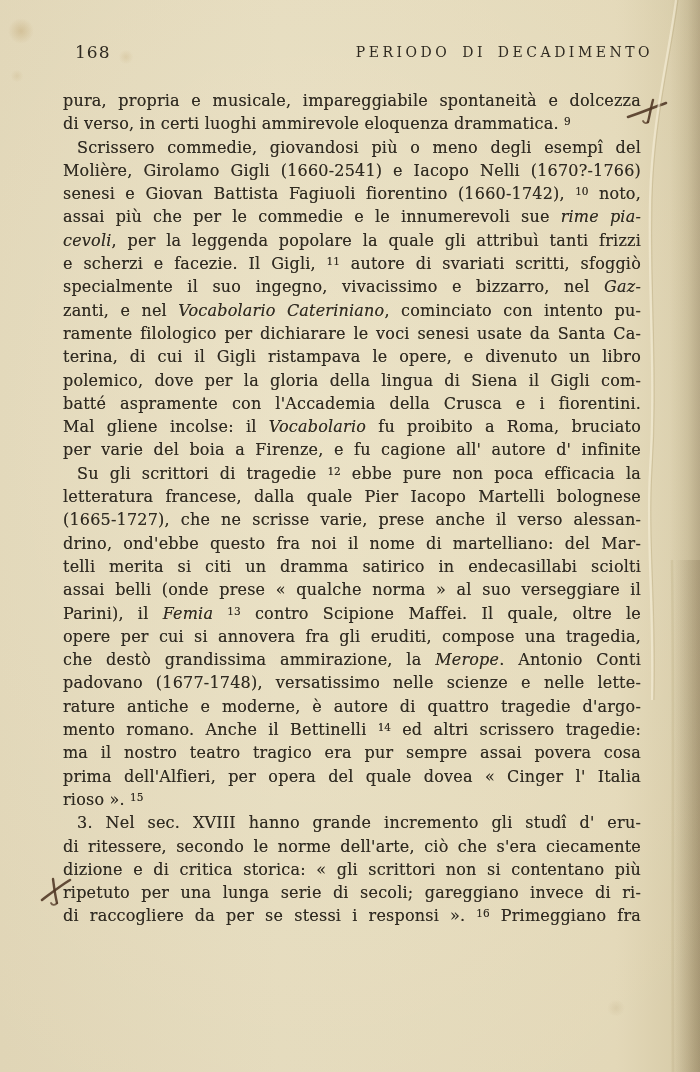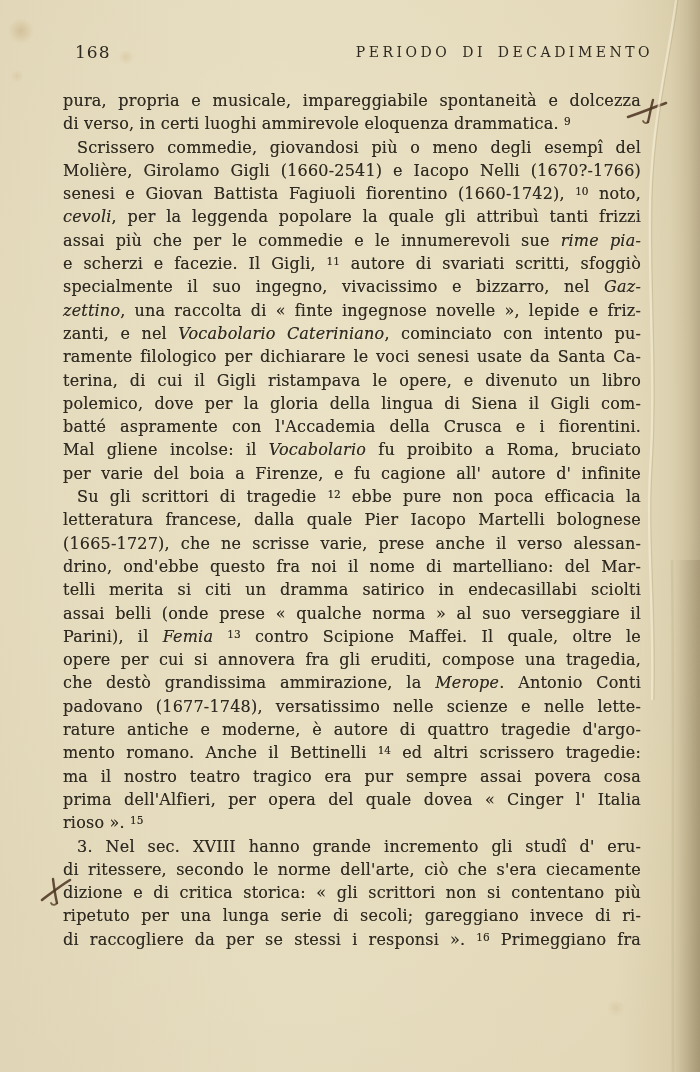--- a/index.html
+++ b/index.html
@@ -115,25 +115,24 @@
     <span class="page-number">168</span>
     <span class="running-title">PERIODO DI DECADIMENTO</span>
   </div>
 
   <div class="text-block">
       <div class="line">pura, propria e musicale, impareggiabile spontaneità e dolcezza</div>
       <div class="line para-end">di verso, in certi luoghi ammirevole eloquenza drammatica. <sup>9</sup></div>
       <div class="line indent">Scrissero commedie, giovandosi più o meno degli esempî del</div>
       <div class="line">Molière, Girolamo Gigli (1660-2541) e Iacopo Nelli (1670?-1766)</div>
       <div class="line">senesi e Giovan Battista Fagiuoli fiorentino (1660-1742), <sup>10</sup> noto,</div>
+      <div class="line">assai più che per le commedie e le innumerevoli sue <em>rime pia-</em></div>
       <div class="line"><em>cevoli</em>, per la leggenda popolare la quale gli attribuì tanti frizzi</div>
-      <div class="line">assai più che per le commedie e le innumerevoli sue <em>rime pia-</em></div>
       <div class="line">e scherzi e facezie. Il Gigli, <sup>11</sup> autore di svariati scritti, sfoggiò</div>
       <div class="line">specialmente il suo ingegno, vivacissimo e bizzarro, nel <em>Gaz-</em></div>
-      <div class="line"><em>zettino</em>, una raccolta di « finte ingegnose novelle », lepide e friz-</div>
       <div class="line">zanti, e nel <em>Vocabolario Cateriniano</em>, cominciato con intento pu-</div>
       <div class="line">ramente filologico per dichiarare le voci senesi usate da Santa Ca-</div>
       <div class="line">terina, di cui il Gigli ristampava le opere, e divenuto un libro</div>
       <div class="line">polemico, dove per la gloria della lingua di Siena il Gigli com-</div>
       <div class="line">batté aspramente con l'Accademia della Crusca e i fiorentini.</div>
       <div class="line">Mal gliene incolse: il <em>Vocabolario</em> fu proibito a Roma, bruciato</div>
       <div class="line">per varie del boia a Firenze, e fu cagione all' autore d' infinite</div>
       <div class="line indent">Su gli scrittori di tragedie <sup>12</sup> ebbe pure non poca efficacia la</div>
       <div class="line">letteratura francese, dalla quale Pier Iacopo Martelli bolognese</div>
       <div class="line">(1665-1727), che ne scrisse varie, prese anche il verso alessan-</div>

